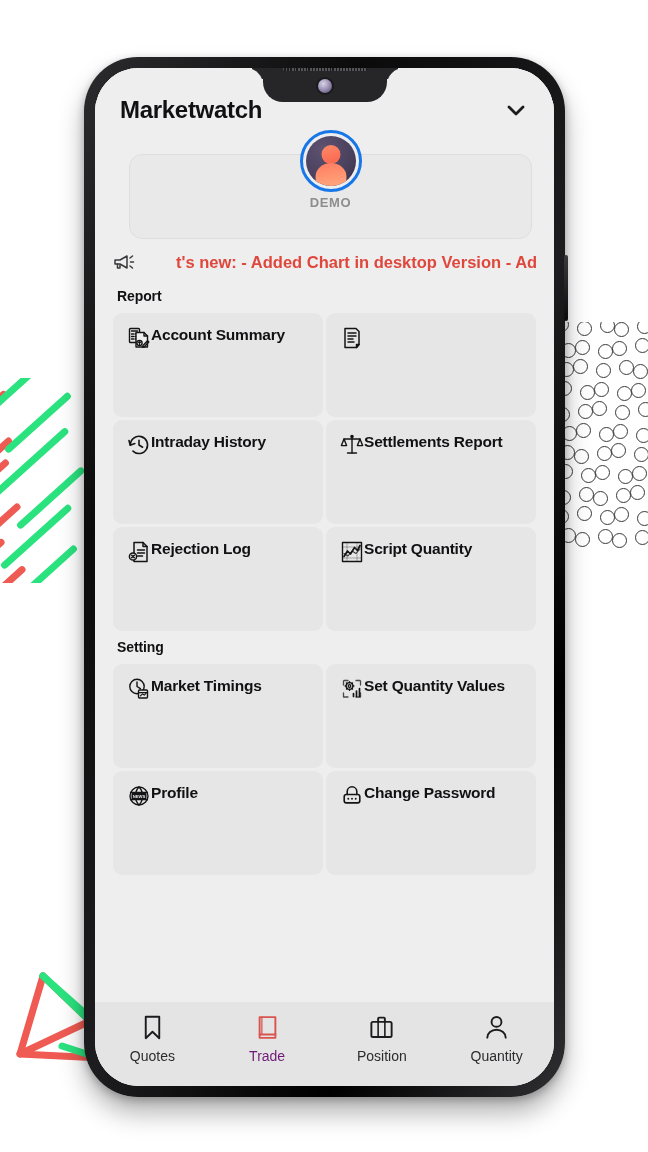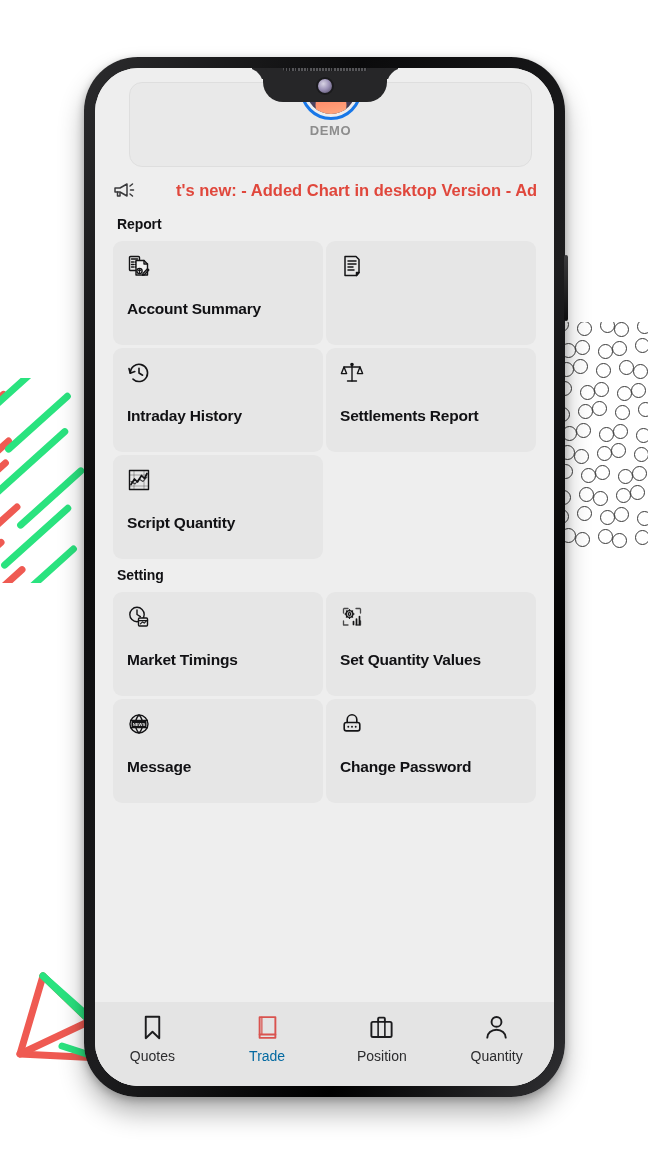--- a/index.html
+++ b/index.html
@@ -261,21 +261,21 @@
     padding: 0 18px;
     box-sizing: border-box;
   }
   .tile {
     background: #e6e6e6;
     border-radius: 9px;
     height: 104px;
     padding: 13px 14px 0 14px;
     box-sizing: border-box;
     display: flex;
-    flex-direction: column;
+    flex-direction: row;
     justify-content: flex-start;
   }
   .tile-icon {
     width: 24px; height: 24px;
     display: block;
     margin-bottom: 22px;
   }
   .tile-label {
     font-size: 15.5px;
     font-weight: bold;
@@ -300,21 +300,21 @@
     flex-direction: column;
     align-items: center;
     gap: 7px;
   }
   .nav-icon { width: 27px; height: 27px; display: block; }
   .nav-label {
     font-size: 14px;
     color: #2c2c2e;
     font-weight: normal;
   }
-  .nav-item.active .nav-label { color: #0369a1; }
+  .nav-item.active .nav-label { color: #701a75; }
 </style>
 </head>
 <body>
 
 <div class="deco" id="deco-stripes">
     <i style="left: -6px; top: 52px; width: 62px; background: rgb(239, 90, 82);"></i>
     <i style="left: 16px; top: 36px; width: 74px; background: rgb(42, 227, 127);"></i>
     <i style="left: 2px; top: 96px; width: 58px; background: rgb(239, 90, 82);"></i>
     <i style="left: 40px; top: 70px; width: 86px; background: rgb(42, 227, 127);"></i>
     <i style="left: -10px; top: 126px; width: 70px; background: rgb(239, 90, 82);"></i>
@@ -401,20 +401,28 @@
 <div id="phone">
   <div id="phone-side-button"></div>
   <div id="screen">
 
     <div id="speaker-grille"></div>
     <div id="notch"></div>
     <div id="camera"></div>
 
     <div id="app">
 
+      <div id="app-header">
+        <div id="app-title">Marketwatch</div>
+        <span>
+          <svg id="header-chevron" viewBox="0 0 26 26">
+            <path d="M6 10 L13 17 L20 10" fill="none" stroke="#1c1c1e" stroke-width="2.8" stroke-linecap="round" stroke-linejoin="round"></path>
+          </svg>
+        </span>
+      </div>
 
       <div id="account-zone">
         <div id="account-card"></div>
         <div id="avatar-block">
           <div id="avatar">
             <div id="avatar-inner">
               <div id="avatar-head"></div>
               <div id="avatar-body"></div>
             </div>
           </div>
@@ -494,20 +502,34 @@
                   <path d="M7.5 20 H16.5"></path>
                   <path d="M4 6 L1.4 12.6 H6.6 Z"></path>
                   <path d="M20 6 L17.4 12.6 H22.6 Z"></path>
                   <circle cx="12" cy="3.6" r="1.1" fill="#141416"></circle>
                 </g>
               </svg>
             </span>
             <div class="tile-label">Settlements Report</div>
           </div>
 
+          <div class="tile">
+            <span>
+              <svg class="tile-icon" viewBox="0 0 24 24">
+                <g fill="none" stroke="#141416" stroke-width="1.5" stroke-linejoin="round" stroke-linecap="round">
+                  <path d="M7 2.5 H16 L20 6.5 V21.5 H7 Z"></path>
+                  <path d="M16 2.5 V6.5 H20"></path>
+                  <path d="M10.5 10 h7 M10.5 13 h7 M10.5 16 h5"></path>
+                  <circle cx="6" cy="16.5" r="3.6" fill="#e6e6e6"></circle>
+                  <path d="M4.7 15.2 L7.3 17.8 M7.3 15.2 L4.7 17.8"></path>
+                </g>
+              </svg>
+            </span>
+            <div class="tile-label">Rejection Log</div>
+          </div>
 
           <div class="tile">
             <span>
               <svg class="tile-icon" viewBox="0 0 24 24">
                 <g fill="none" stroke="#141416" stroke-width="1.4" stroke-linejoin="round" stroke-linecap="round">
                   <rect x="2.5" y="2.5" width="19" height="19"></rect>
                   <path d="M2.5 7 h19 M2.5 18 h19 M7 2.5 v19 M17 2.5 v19" stroke-width="0.6" opacity="0.55"></path>
                   <path d="M4 16.5 L7.5 11 L10.5 14 L14.5 7.5 L17.5 10.5 L20 5.5" stroke-width="1.7"></path>
                   <path d="M4 13.5 L8 16 L12 11 L16 13.5 L20 9" stroke-width="1.1" opacity="0.8"></path>
                 </g>
@@ -558,21 +580,21 @@
               <svg class="tile-icon" viewBox="0 0 24 24">
                 <g fill="none" stroke="#141416" stroke-width="1.4" stroke-linejoin="round" stroke-linecap="round">
                   <circle cx="12" cy="12" r="9"></circle>
                   <path d="M12 3 a13 13 0 0 0 0 18 a13 13 0 0 0 0 -18"></path>
                   <path d="M3.6 8.5 H20.4 M3.6 15.5 H20.4"></path>
                   <rect x="5.2" y="9.2" width="13.6" height="5.6" rx="1" fill="#141416"></rect>
                   <text x="12" y="13.5" font-size="4.2" fill="#e6e6e6" stroke="none" text-anchor="middle" font-family="Liberation Sans, sans-serif" font-weight="bold">NEWS</text>
                 </g>
               </svg>
             </span>
-            <div class="tile-label">Message</div>
+            <div class="tile-label">Profile</div>
           </div>
 
           <div class="tile">
             <span>
               <svg class="tile-icon" viewBox="0 0 24 24">
                 <g fill="none" stroke="#141416" stroke-width="1.6" stroke-linejoin="round" stroke-linecap="round">
                   <path d="M7.2 10.5 V7.6 a4.8 4.8 0 0 1 9.6 0 V10.5"></path>
                   <rect x="4.2" y="10.5" width="15.6" height="8.4" rx="2.2"></rect>
                   <circle cx="8.3" cy="14.8" r="0.95" fill="#141416" stroke="none"></circle>
                   <circle cx="12" cy="14.8" r="0.95" fill="#141416" stroke="none"></circle>

